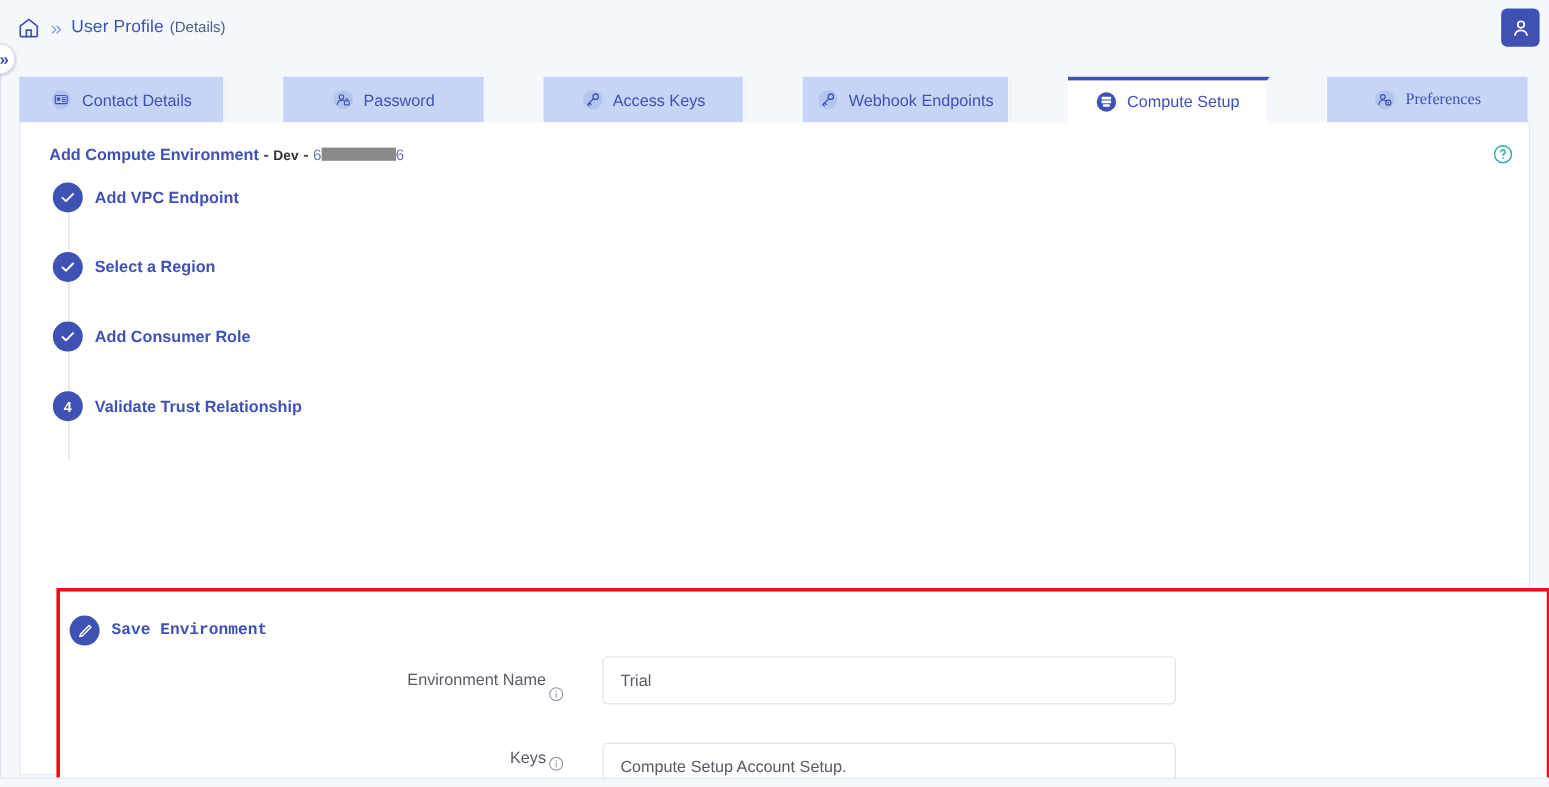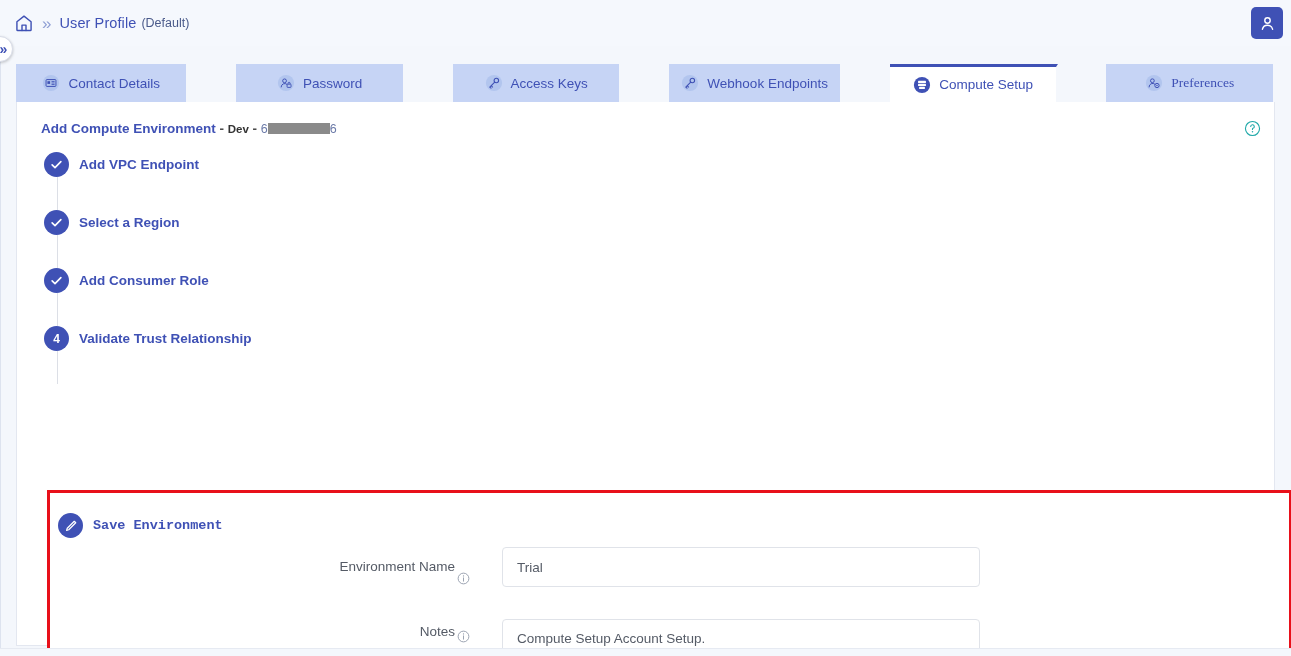--- a/index.html
+++ b/index.html
@@ -230,21 +230,21 @@
   <div class="topbar">
     <div class="topbar-left">
       <span class="home-icon">
         <svg viewBox="0 0 24 24" width="20" height="20" fill="none" stroke="#3f51b5" stroke-width="1.7" stroke-linecap="round" stroke-linejoin="round">
           <path d="M3.5 10.5 L12 3.8 L20.5 10.5 V20 a1 1 0 0 1 -1 1 H4.5 a1 1 0 0 1 -1 -1 Z"></path>
           <path d="M9.6 21 V14.5 h4.8 V21"></path>
         </svg>
       </span>
       <span class="bc-sep">»</span>
       <span class="bc-title">User Profile</span>
-      <span class="bc-sub">(Default)</span>
+      <span class="bc-sub">(Details)</span>
     </div>
     <div class="avatar-btn">
       <svg viewBox="0 0 24 24" width="19" height="19" fill="none" stroke="#ffffff" stroke-width="1.8" stroke-linecap="round">
         <circle cx="12" cy="8.2" r="3.4"></circle>
         <path d="M5.6 19.2 a6.6 6.6 0 0 1 12.8 0"></path>
       </svg>
     </div>
   </div>
 
   <div class="side-handle">
@@ -398,21 +398,21 @@
           <svg viewBox="0 0 16 16" width="13" height="13" fill="none" stroke="#9099a8" stroke-width="1.1">
             <circle cx="8" cy="8" r="6.6"></circle>
             <path d="M8 7.2v4.1" stroke-linecap="round"></path>
             <circle cx="8" cy="4.9" r=".75" fill="#9099a8" stroke="none"></circle>
           </svg>
         </span>
       </div>
       <input class="field field-name" type="text" value="Trial" style="">
 
       <div class="form-label lbl-notes">
-        <span>Notes</span>
+        <span>Keys</span>
         <span class="info-ic">
           <svg viewBox="0 0 16 16" width="13" height="13" fill="none" stroke="#9099a8" stroke-width="1.1">
             <circle cx="8" cy="8" r="6.6"></circle>
             <path d="M8 7.2v4.1" stroke-linecap="round"></path>
             <circle cx="8" cy="4.9" r=".75" fill="#9099a8" stroke="none"></circle>
           </svg>
         </span>
       </div>
       <textarea class="field field-notes" style="">Compute Setup Account Setup.</textarea>
 

